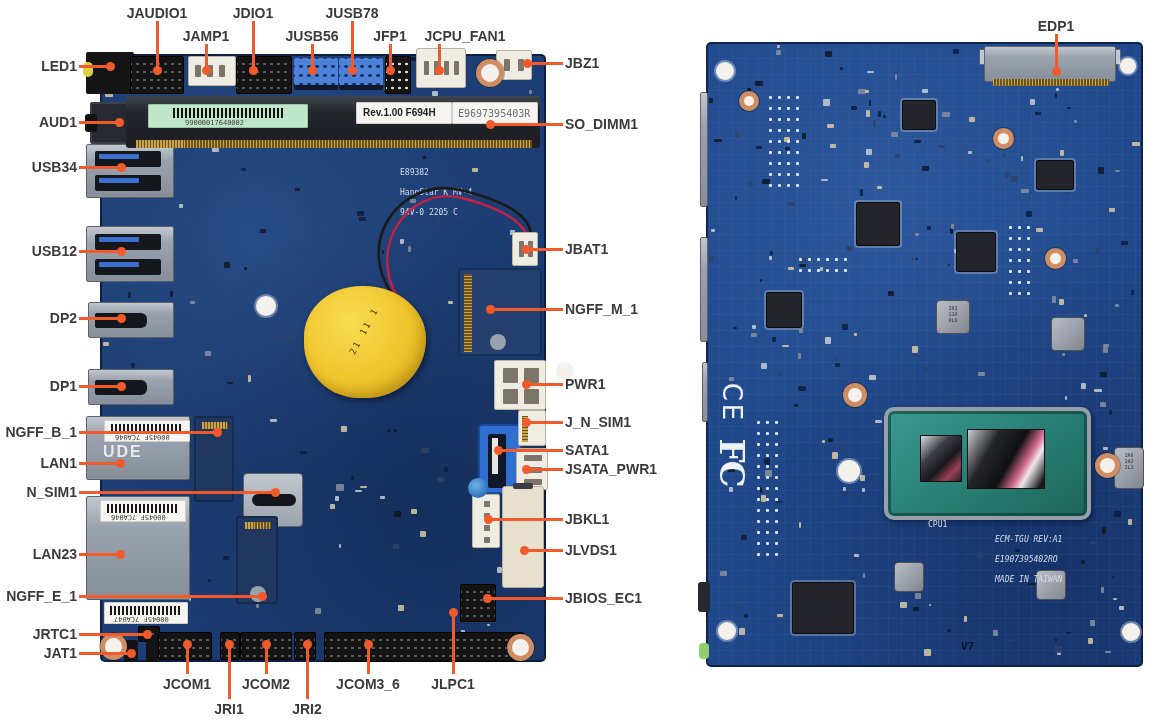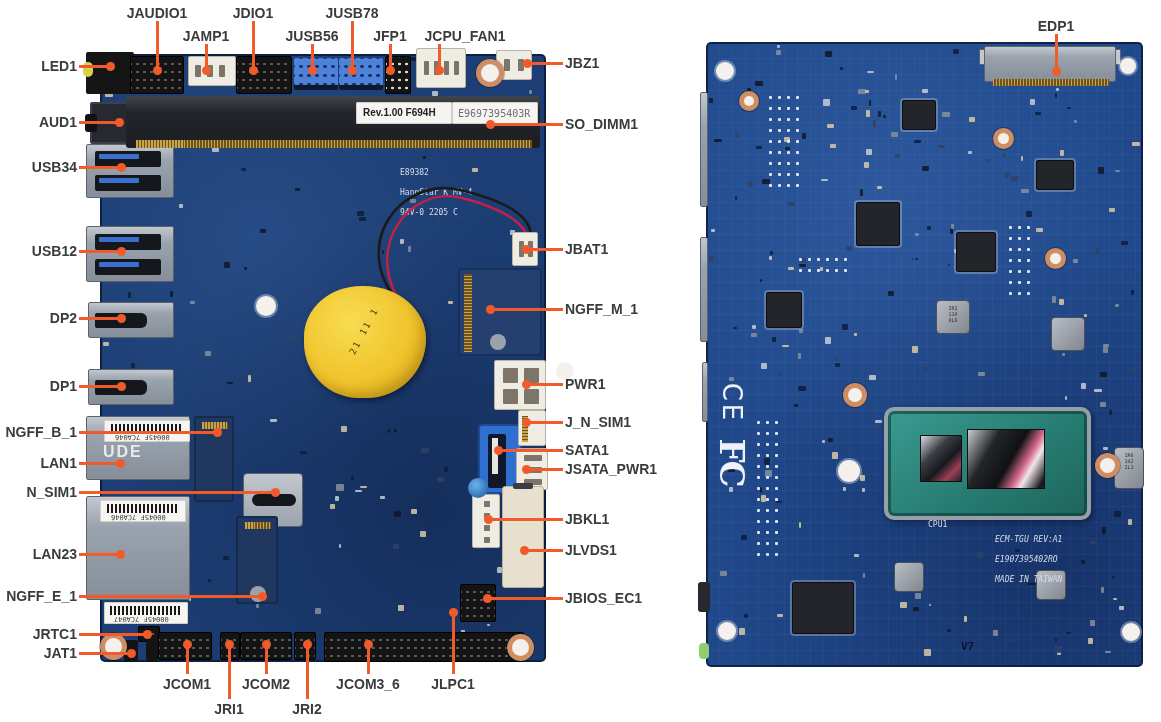--- a/index.html
+++ b/index.html
@@ -246,20 +246,24 @@
         <div class="slot" style="left:37px;top:12px;width:5px;height:14px;"></div>
     </div>
     <div class="conn-white" style="left:396px;top:-4px;width:36px;height:30px;">
       <div class="slot" style="left:7px;top:8px;width:6px;height:12px;"></div>
         <div class="slot" style="left:21px;top:8px;width:6px;height:12px;"></div>
     </div>
     <div class="hole copper" style="left:381px;top:10px;width:18px;height:18px;"></div>
 
     <div class="abs" style="left:26px;top:42px;width:414px;height:52px;background:linear-gradient(180deg,#41464e,#23262b 30%,#1b1d21);border-radius:3px;"></div>
     <div class="goldpins" style="left:36px;top:86px;width:396px;height:8px;"></div>
+    <div class="sticker" style="left:48px;top:50px;width:160px;height:24px;background:#bfe6c9;border-color:#94c7a2;">
+      <div class="barcode" style="left:24px;top:3px;width:112px;height:10px;background:repeating-linear-gradient(90deg,#111 0 2px,#bfe6c9 2px 4px);"></div>
+      <div class="sticker-txt" style="left:36px;top:14px;">99000017640002</div>
+    </div>
     <div class="sticker" style="left:256px;top:48px;width:96px;height:22px;">
       <div class="abs" style="left:6px;top:4px;font:700 10px 'Liberation Sans',sans-serif;color:#222;">Rev.1.00 F694H</div>
     </div>
     <div class="sticker" style="left:352px;top:48px;width:86px;height:22px;">
       <div class="abs" style="left:5px;top:5px;font:10px 'DejaVu Sans Mono',monospace;color:#6a6f78;">E9697395403R</div>
     </div>
 
     <div class="silk" style="left:300px;top:104px;text-align:left;">
       <span>E89382</span><br>
       <span>HannStar K MV-4</span><br>

